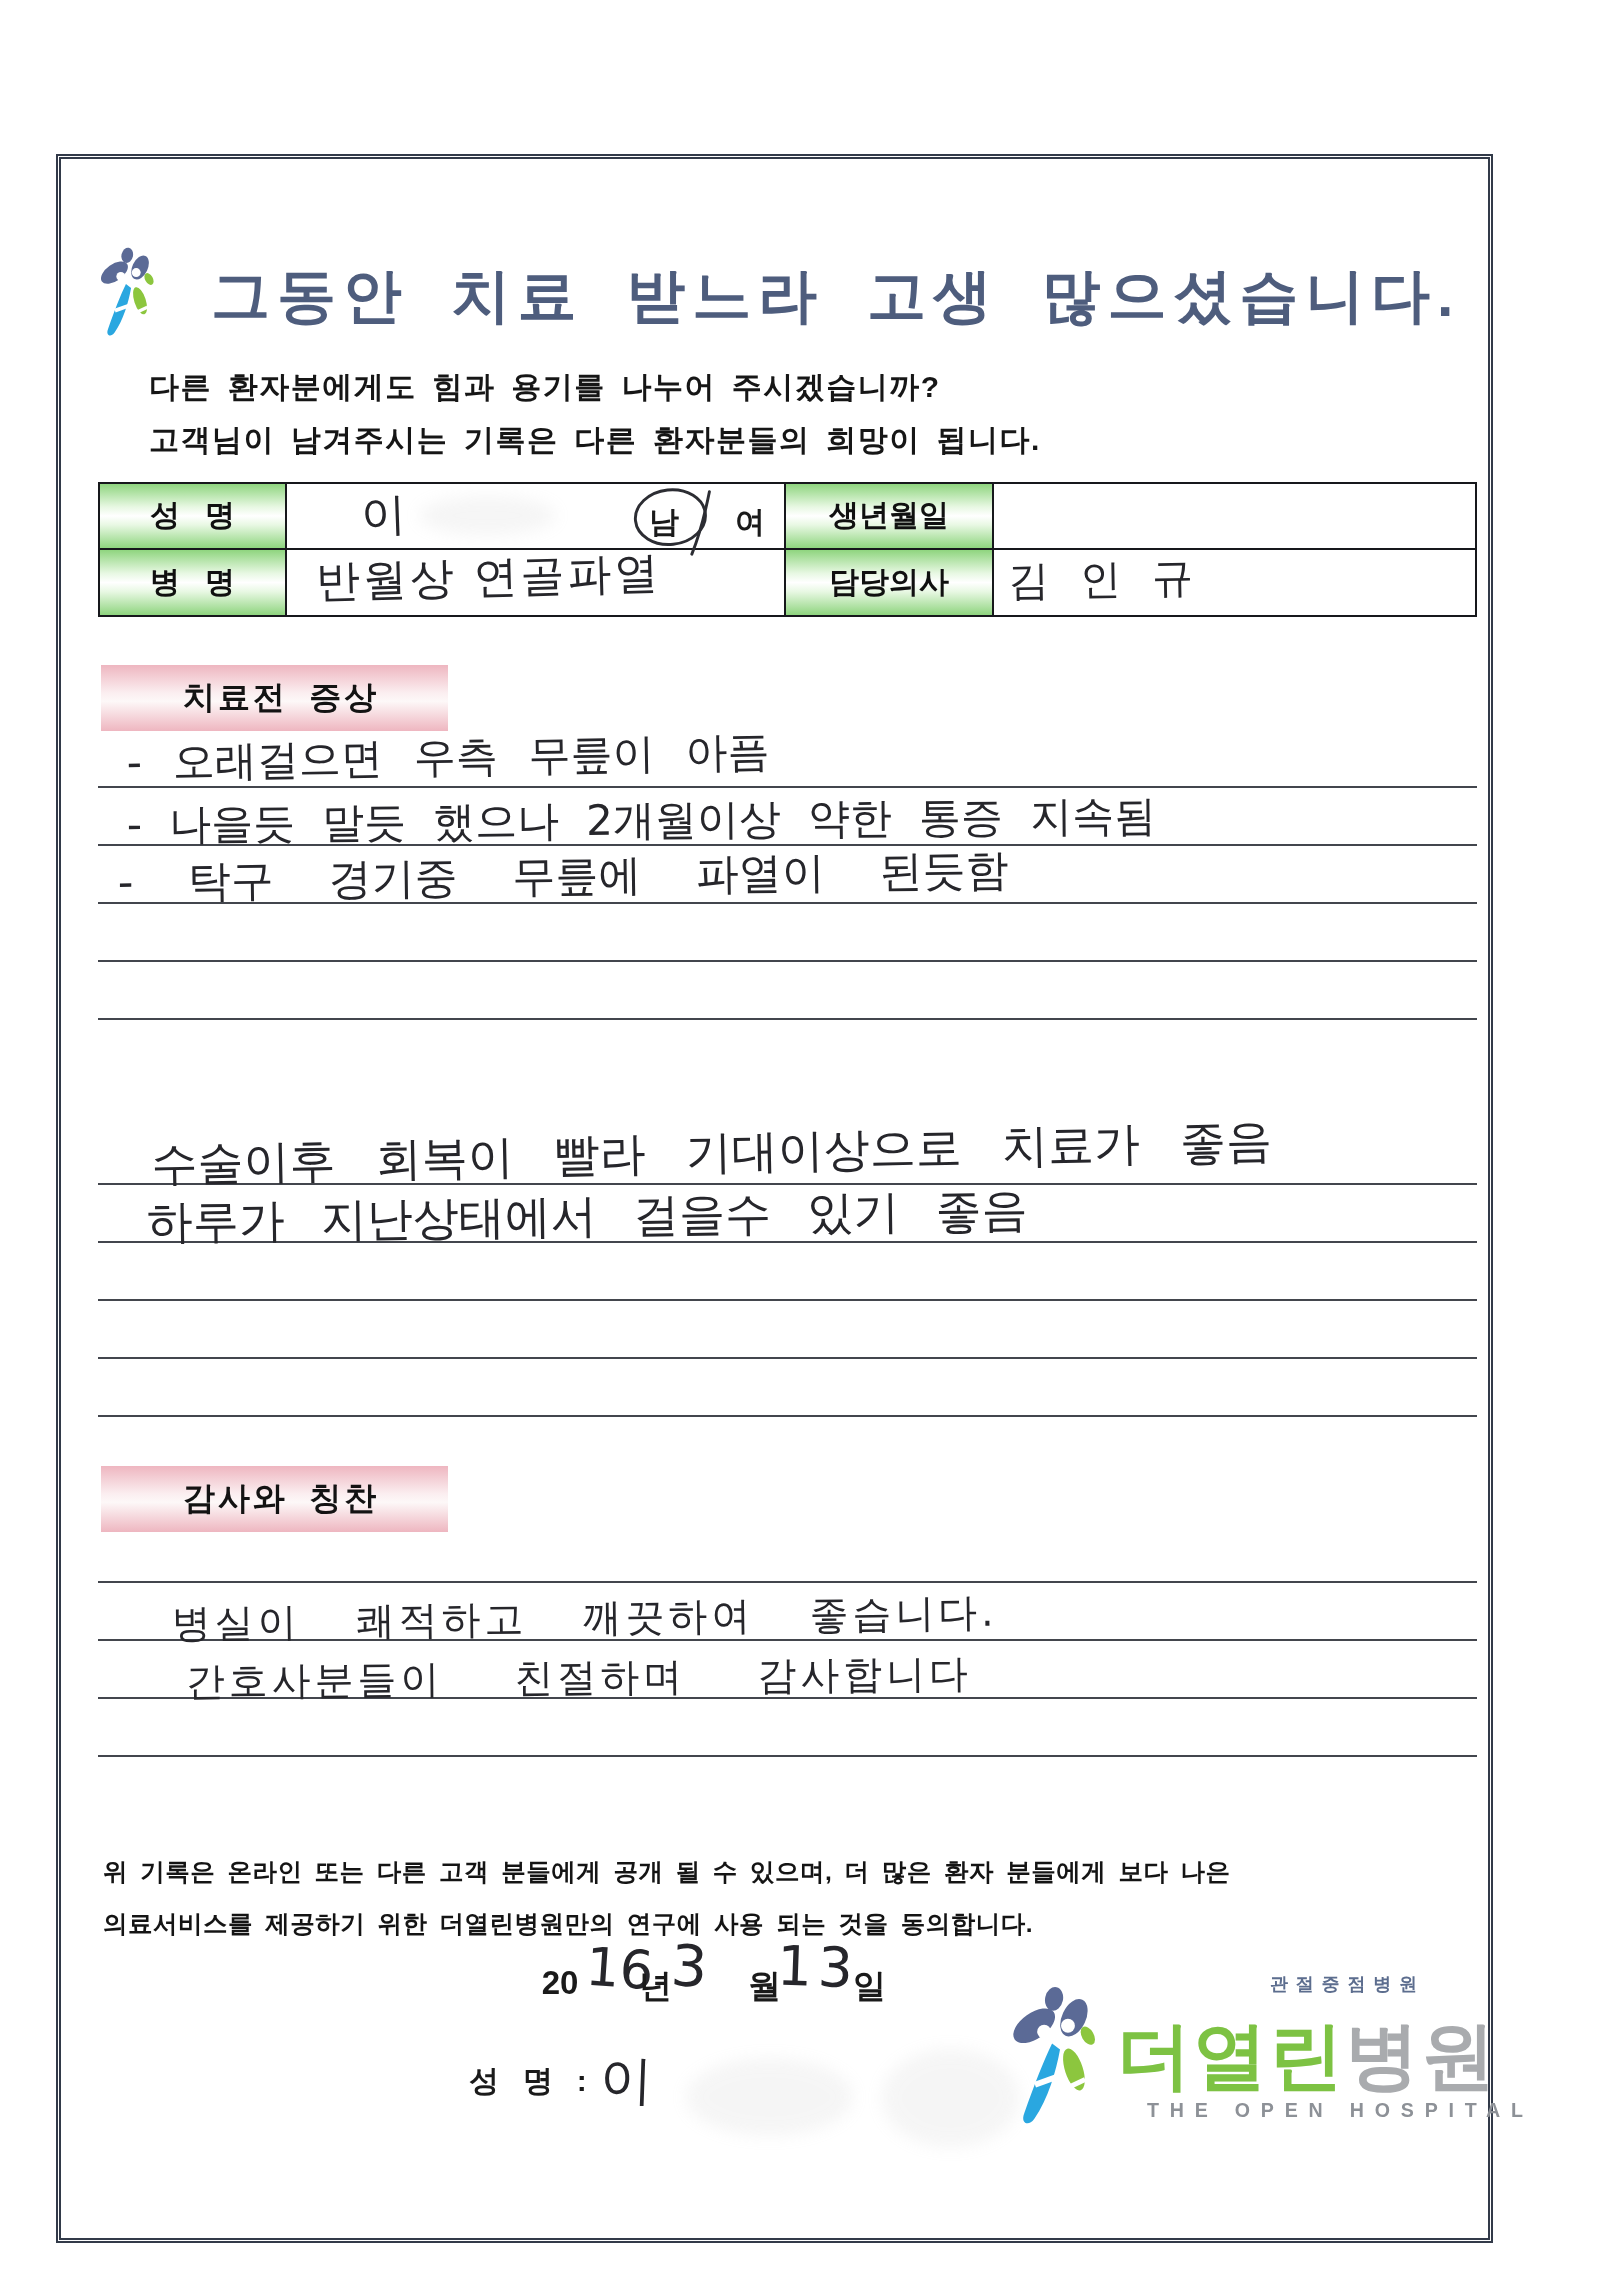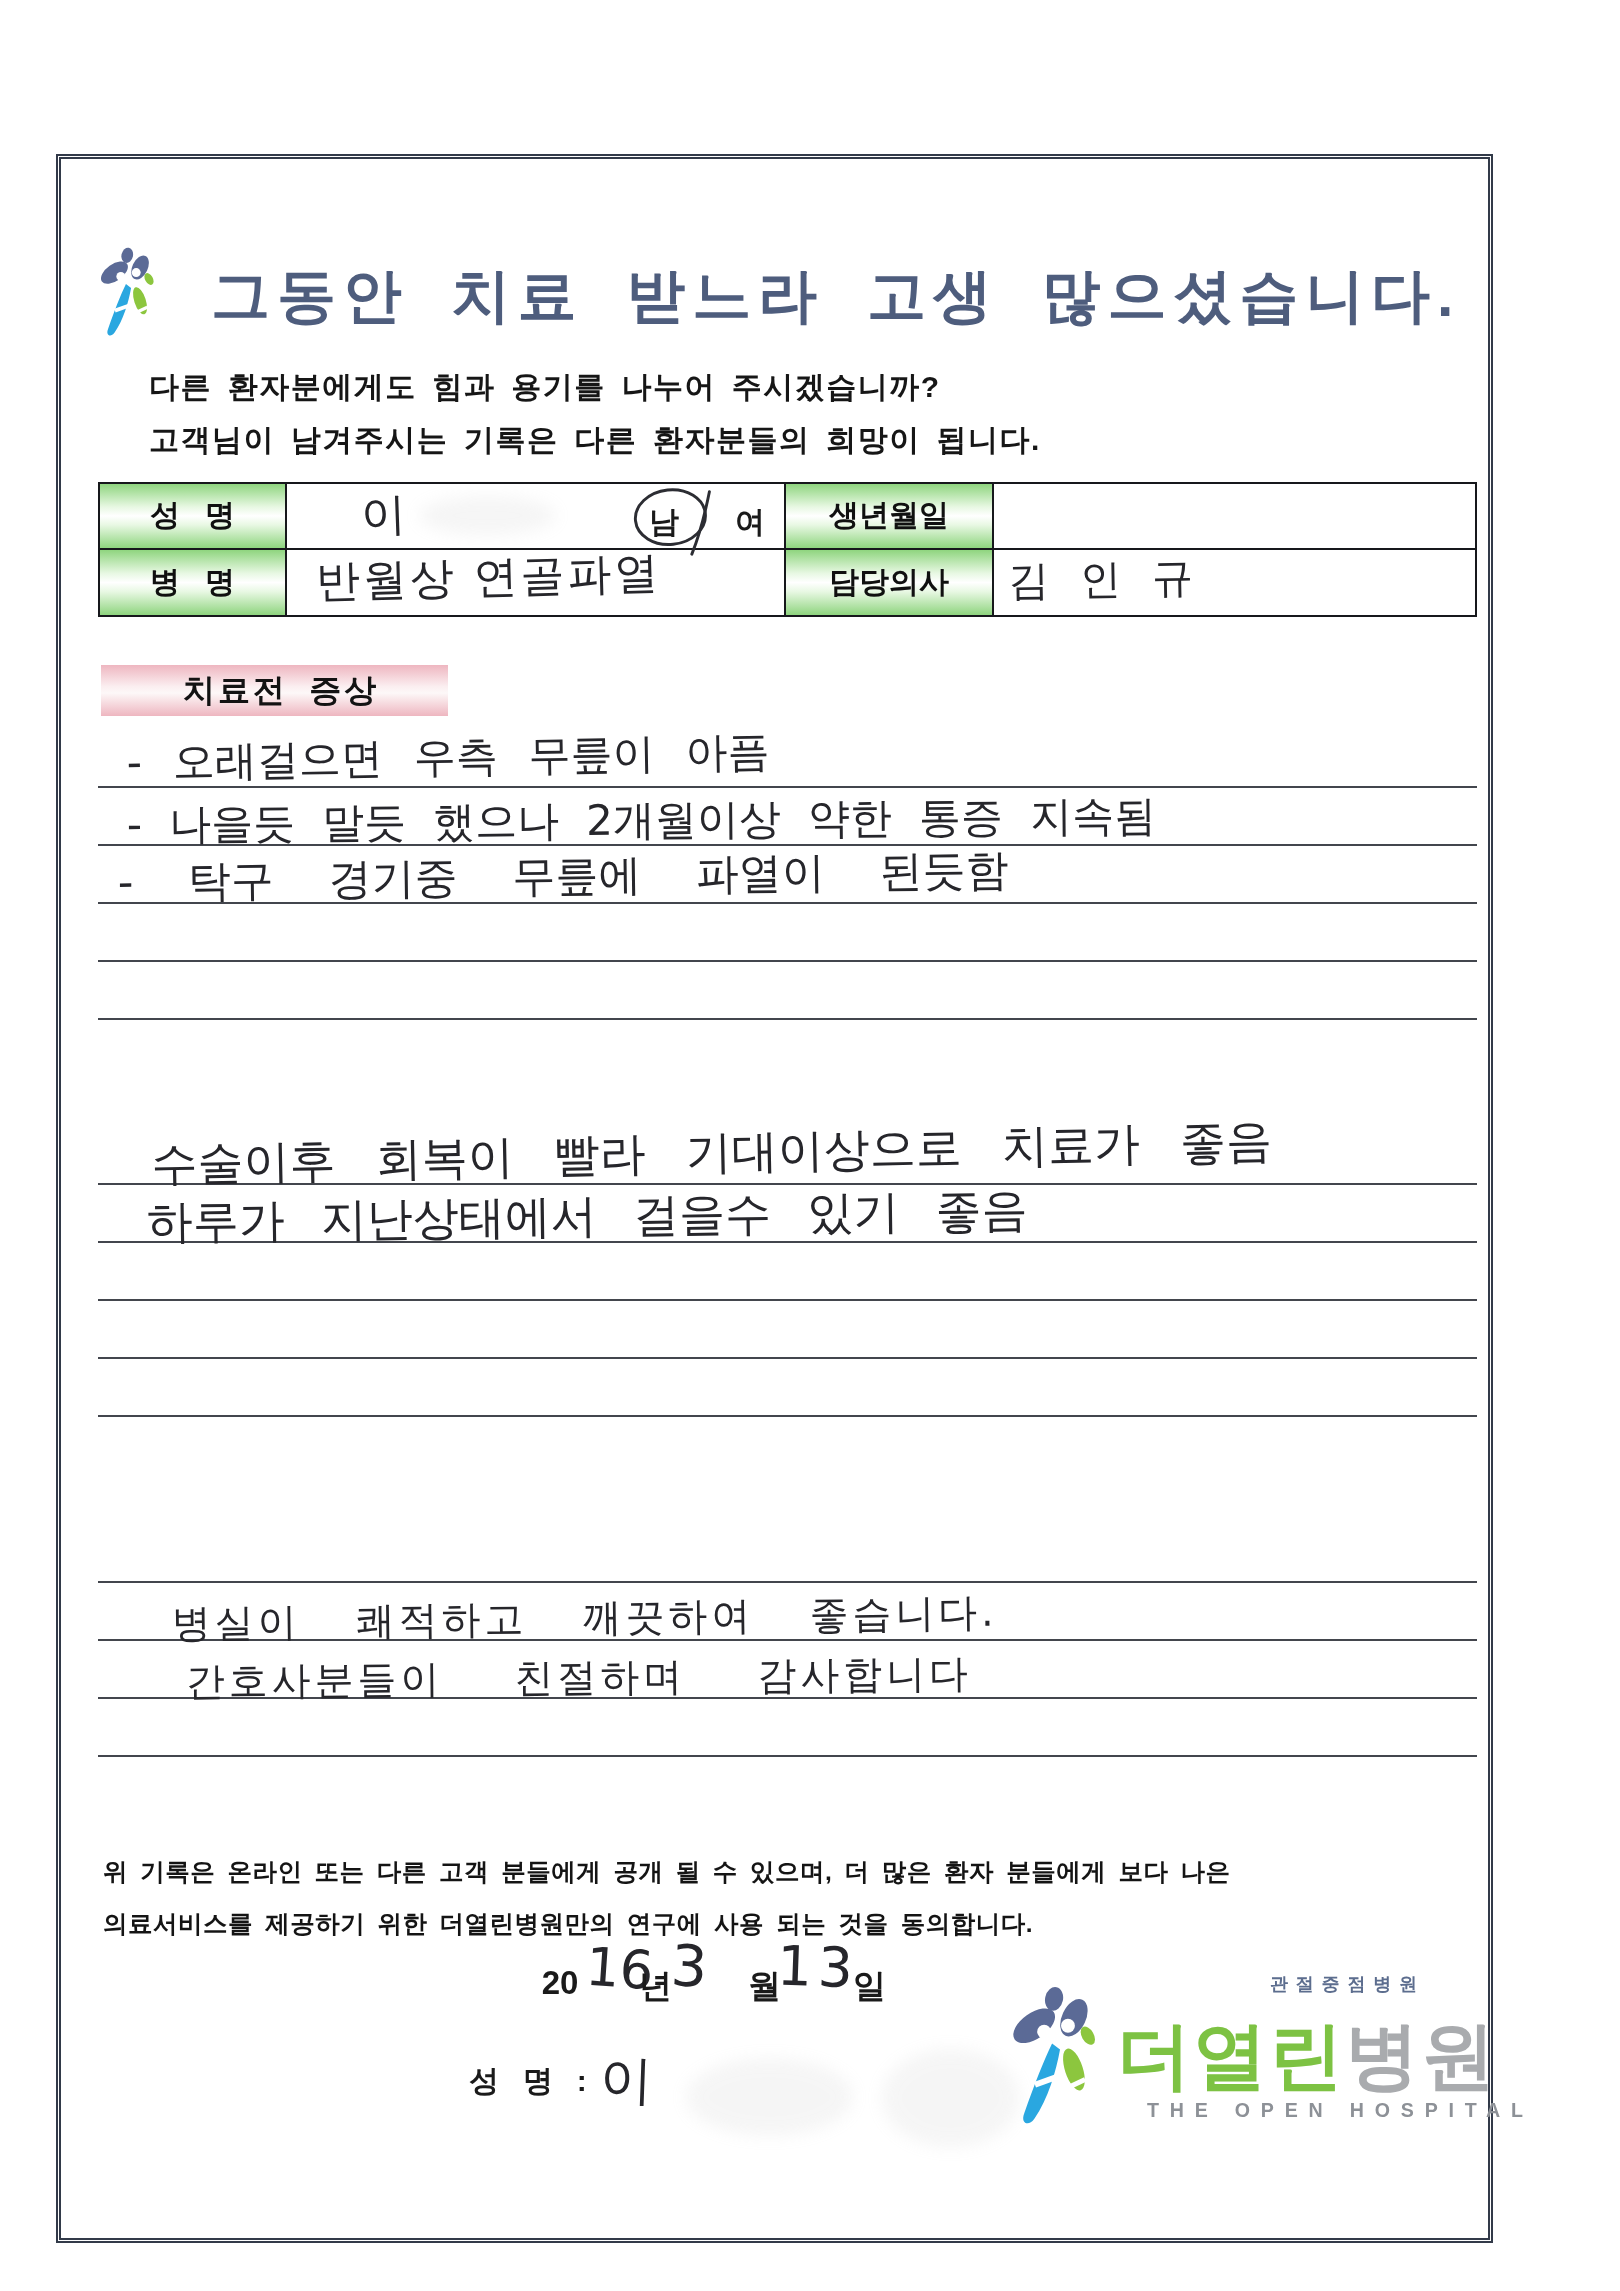--- a/index.html
+++ b/index.html
@@ -22,21 +22,21 @@
   .cell{position:relative;border-right:2px solid #17181c;border-bottom:2px solid #17181c;box-sizing:border-box;}
   .cell.c-last{border-right:none;}
   .cell.r-last{border-bottom:none;}
   .glabel{display:flex;align-items:center;justify-content:center;font-weight:bold;
           font-size:30px;white-space:pre;color:#101010;
           background:linear-gradient(180deg,#8fd57f 0%,#e8f8e3 36%,#ffffff 50%,#e8f8e3 64%,#8fd57f 100%);}
 
   .hand{font-family:"DejaVu Sans","Liberation Sans",sans-serif;color:#26262b;white-space:nowrap;line-height:1;}
 
   
-  .secbar{position:absolute;left:101px;width:347px;height:51px;display:flex;align-items:center;
+  .secbar{position:absolute;left:101px;width:347px;height:66px;display:flex;align-items:center;
           background:linear-gradient(180deg,#eeb6c0 0%,#fbeef0 42%,#fdf8f8 55%,#eeb6c0 100%);}
   .secbar span{font-weight:bold;font-size:32px;letter-spacing:2.9px;word-spacing:9.8px;
                color:#131313;padding-left:82px;white-space:pre;}
 
   
   .rules{position:absolute;left:98px;width:1379px;overflow:visible;}
   .rrow{position:relative;box-sizing:border-box;border-bottom:2px solid #43464d;}
   .rrow > span{position:absolute;bottom:0;transform-origin:left bottom;}
 
   
@@ -125,20 +125,23 @@
       <span class="hand" style="left:54px;bottom:-3.9px;font-size:46px;word-spacing:25.5px;transform:rotate(-1.2deg)">수술이후 회복이 빨라 기대이상으로 치료가 좋음</span>
     </div>
     <div class="rrow" style="height:58px">
       <span class="hand" style="left:49px;bottom:-3.9px;font-size:46px;word-spacing:21.6px;transform:rotate(-0.8deg)">하루가 지난상태에서 걸을수 있기 좋음</span>
     </div>
     <div class="rrow" style="height:58px"></div>
     <div class="rrow" style="height:58px"></div>
     <div class="rrow" style="height:58px"></div>
   </div>
 
+  <div class="secbar" style="top:1466px">
+    <span>감사와 칭찬</span>
+  </div>
   <div class="rules" style="top:1516px">
     <div class="rrow" style="height:67px"></div>
     <div class="rrow" style="height:58px">
       <span class="hand" style="left:74px;bottom:-3.9px;font-size:39px;letter-spacing:3.9px;word-spacing:39px;transform:rotate(-0.8deg)">병실이 쾌적하고 깨끗하여 좋습니다.</span>
     </div>
     <div class="rrow" style="height:58px">
       <span class="hand" style="left:88px;bottom:-3.9px;font-size:39px;letter-spacing:3.9px;word-spacing:55px;transform:rotate(-0.6deg)">간호사분들이 친절하며 감사합니다</span>
     </div>
     <div class="rrow" style="height:58px"></div>
   </div>

